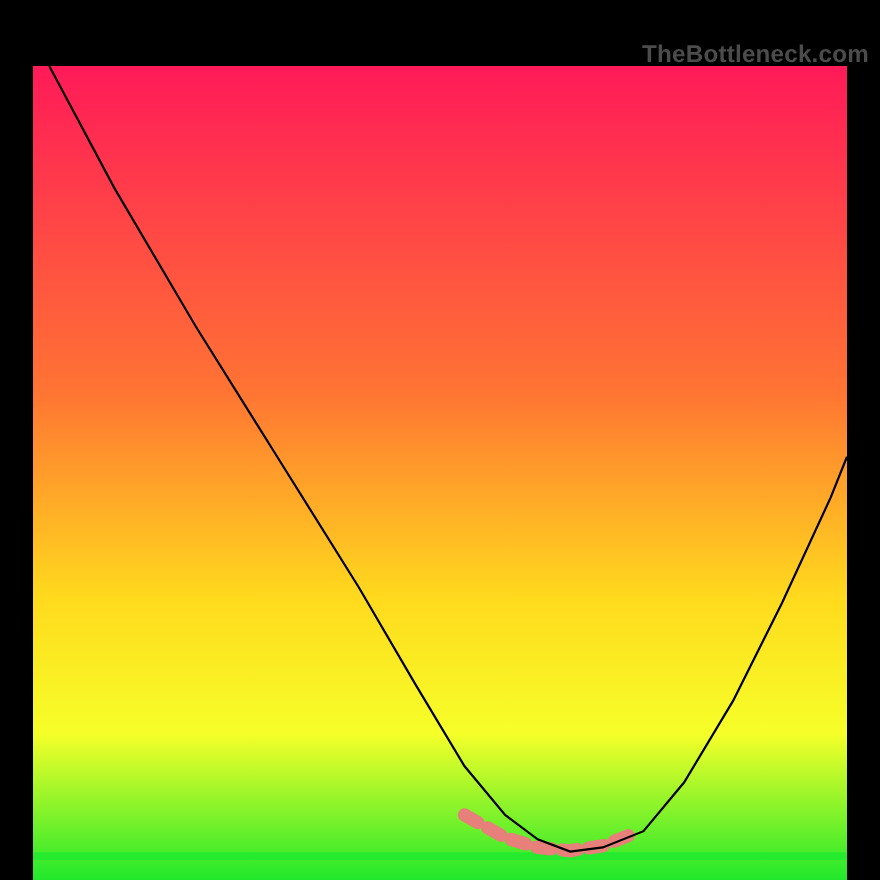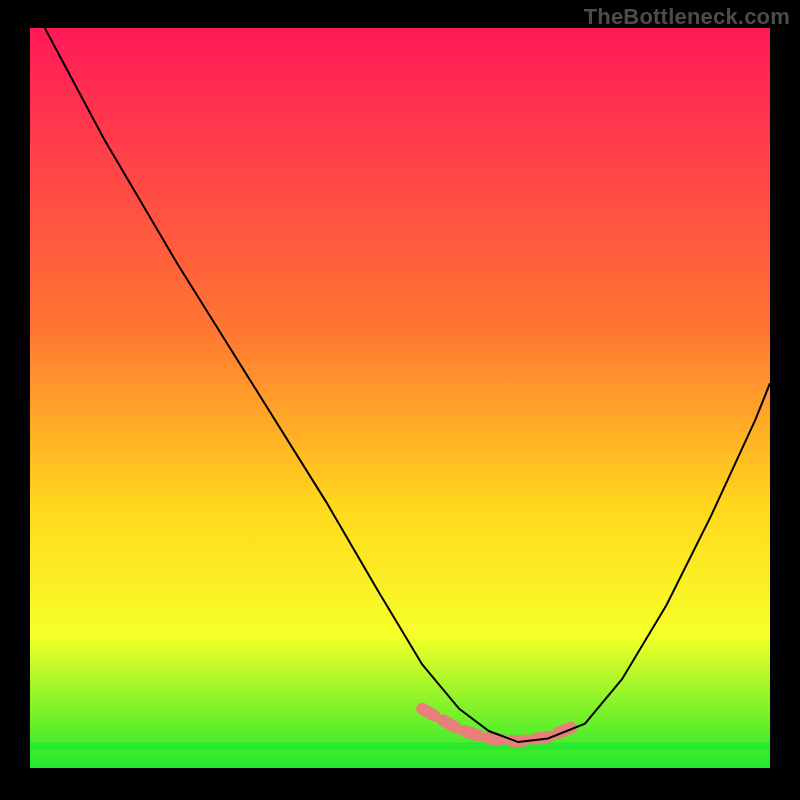--- a/index.html
+++ b/index.html
@@ -9,20 +9,21 @@
     height: 800px;
     background: #000000;
     overflow: hidden;
     font-family: Arial, Helvetica, sans-serif;
   }
   .frame {
     position: relative;
     width: 800px;
     height: 671px;
     background: #000000;
+    margin-top: 32px;
   }
   .watermark {
     position: absolute;
     top: 4px;
     right: 10px;
     font-size: 22px;
     font-weight: 600;
     color: #4c4c4c;
     letter-spacing: 0.2px;
     z-index: 50;

